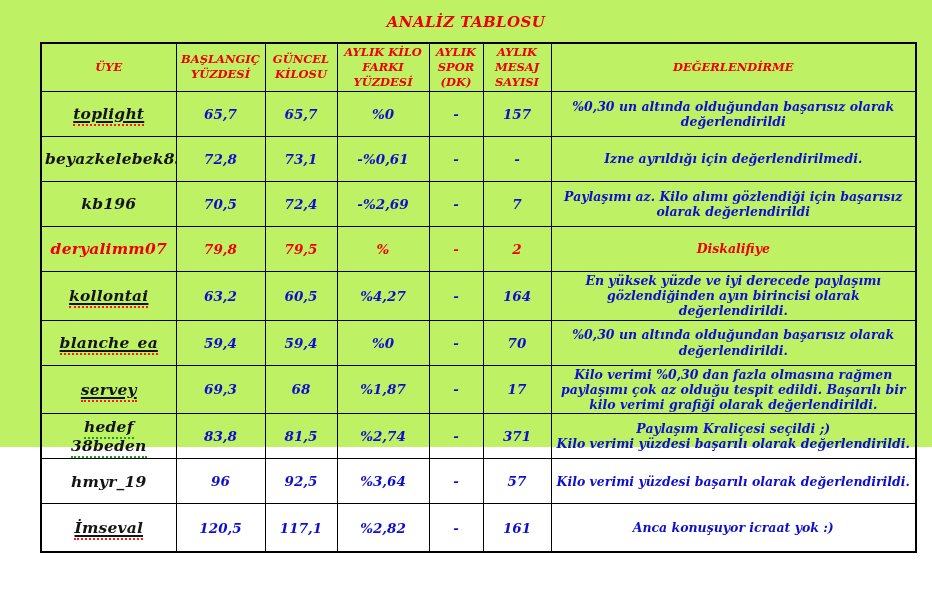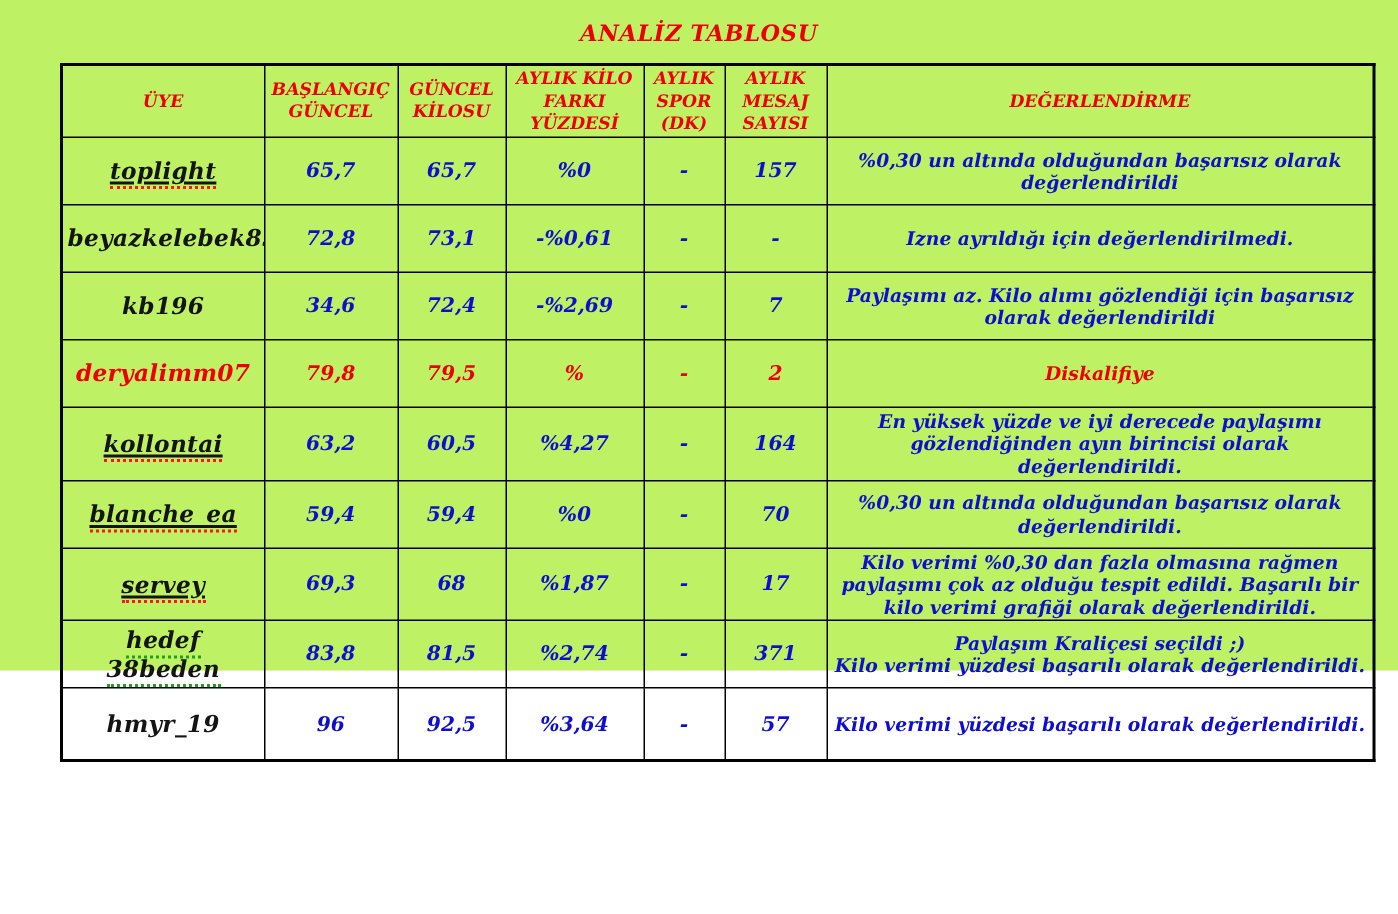--- a/index.html
+++ b/index.html
@@ -89,21 +89,21 @@
       <col style="width:89px">
       <col style="width:72px">
       <col style="width:92px">
       <col style="width:54px">
       <col style="width:68px">
       <col style="width:365px">
     </colgroup>
     <thead>
       <tr>
         <th>ÜYE</th>
-        <th>BAŞLANGIÇ GÜNCEL</th>
+        <th>BAŞLANGIÇ YÜZDESİ</th>
         <th>GÜNCEL KİLOSU</th>
         <th>AYLIK KİLO FARKI YÜZDESİ</th>
         <th>AYLIK SPOR (DK)</th>
         <th>AYLIK MESAJ SAYISI</th>
         <th>DEĞERLENDİRME</th>
       </tr>
     </thead>
     <tbody id="rows">
         <tr>
           <td class="member"><span class="u-solid sq-red">toplight</span></td>
@@ -118,21 +118,21 @@
           <td class="member"><span>beyazkelebek85</span></td>
           <td class="num">72,8</td>
           <td class="num">73,1</td>
           <td class="num">-%0,61</td>
           <td class="num">-</td>
           <td class="num">-</td>
           <td class="eval">Izne ayrıldığı için değerlendirilmedi.</td>
         </tr>
         <tr>
           <td class="member"><span>kb196</span></td>
-          <td class="num">34,6</td>
+          <td class="num">70,5</td>
           <td class="num">72,4</td>
           <td class="num">-%2,69</td>
           <td class="num">-</td>
           <td class="num">7</td>
           <td class="eval">Paylaşımı az. Kilo alımı gözlendiği için başarısız olarak değerlendirildi</td>
         </tr>
         <tr class="row-red">
           <td class="member"><span>deryalimm07</span></td>
           <td class="num">79,8</td>
           <td class="num">79,5</td>
@@ -180,15 +180,24 @@
         </tr>
         <tr>
           <td class="member"><span>hmyr_19</span></td>
           <td class="num">96</td>
           <td class="num">92,5</td>
           <td class="num">%3,64</td>
           <td class="num">-</td>
           <td class="num">57</td>
           <td class="eval">Kilo verimi yüzdesi başarılı olarak değerlendirildi.</td>
         </tr>
+        <tr>
+          <td class="member"><span class="u-solid sq-red">İmseval</span></td>
+          <td class="num">120,5</td>
+          <td class="num">117,1</td>
+          <td class="num">%2,82</td>
+          <td class="num">-</td>
+          <td class="num">161</td>
+          <td class="eval">Anca konuşuyor icraat yok :)</td>
+        </tr>
       </tbody>
   </table>
 </div>
 
 </body></html>

